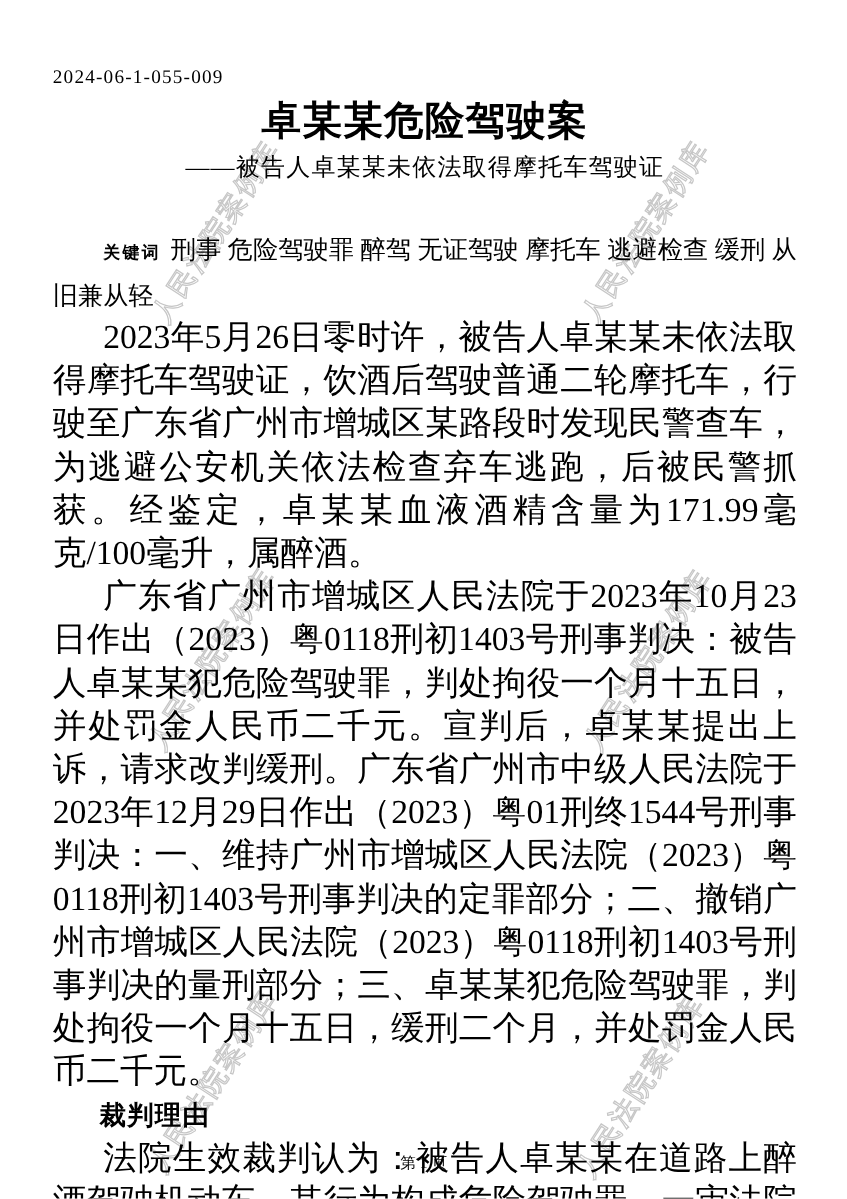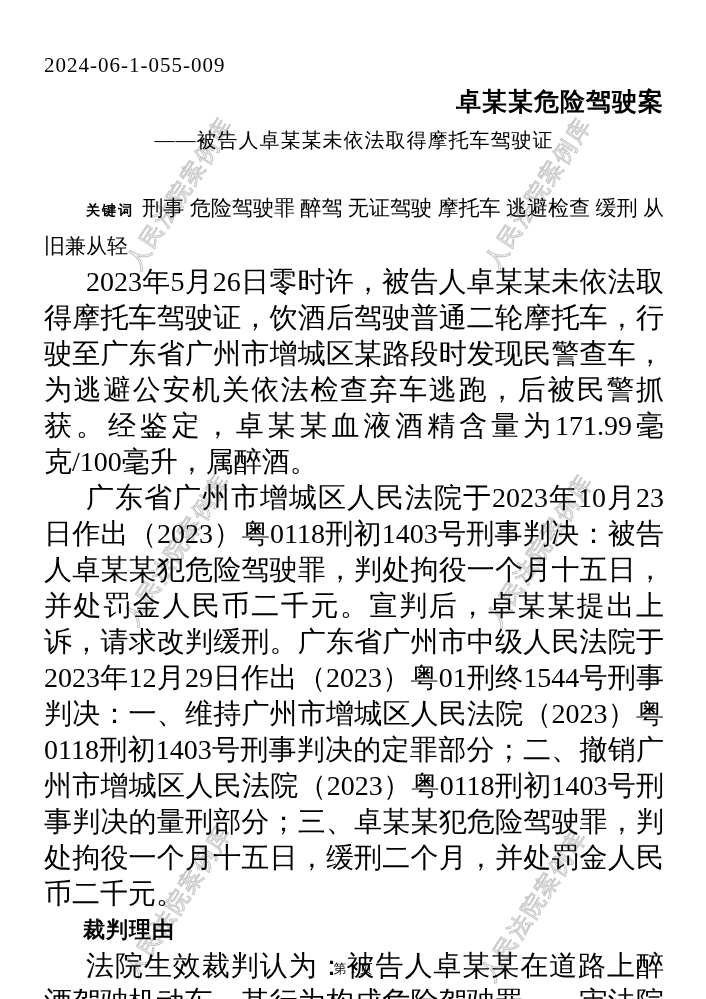--- a/index.html
+++ b/index.html
@@ -28,28 +28,28 @@
   .wm-3{left:177px;top:549px;}
   .wm-4{left:540px;top:550px;}
   .wm-5{left:178px;top:901px;}
   .wm-6{left:534px;top:905px;}
   
   .content{
     position:absolute;left:44px;right:42px;top:0;z-index:1;
     padding-top:53px;
   }
   .doc-number{
-    font-size:21px;line-height:24px;
+    font-size:16px;line-height:24px;
     letter-spacing:1px;
   }
   .case-title{
     margin:9px 0 0 0;
-    font-size:25px;line-height:32px;
+    font-size:33px;line-height:32px;
     font-weight:bold;
-    text-align:right;
+    text-align:center;
     letter-spacing:1px;
   }
   .case-subtitle{
     margin-top:8px;
     font-size:20px;line-height:28px;
     text-align:center;
     letter-spacing:1px;
   }
   .keywords{
     margin:36px 0 0 0;

